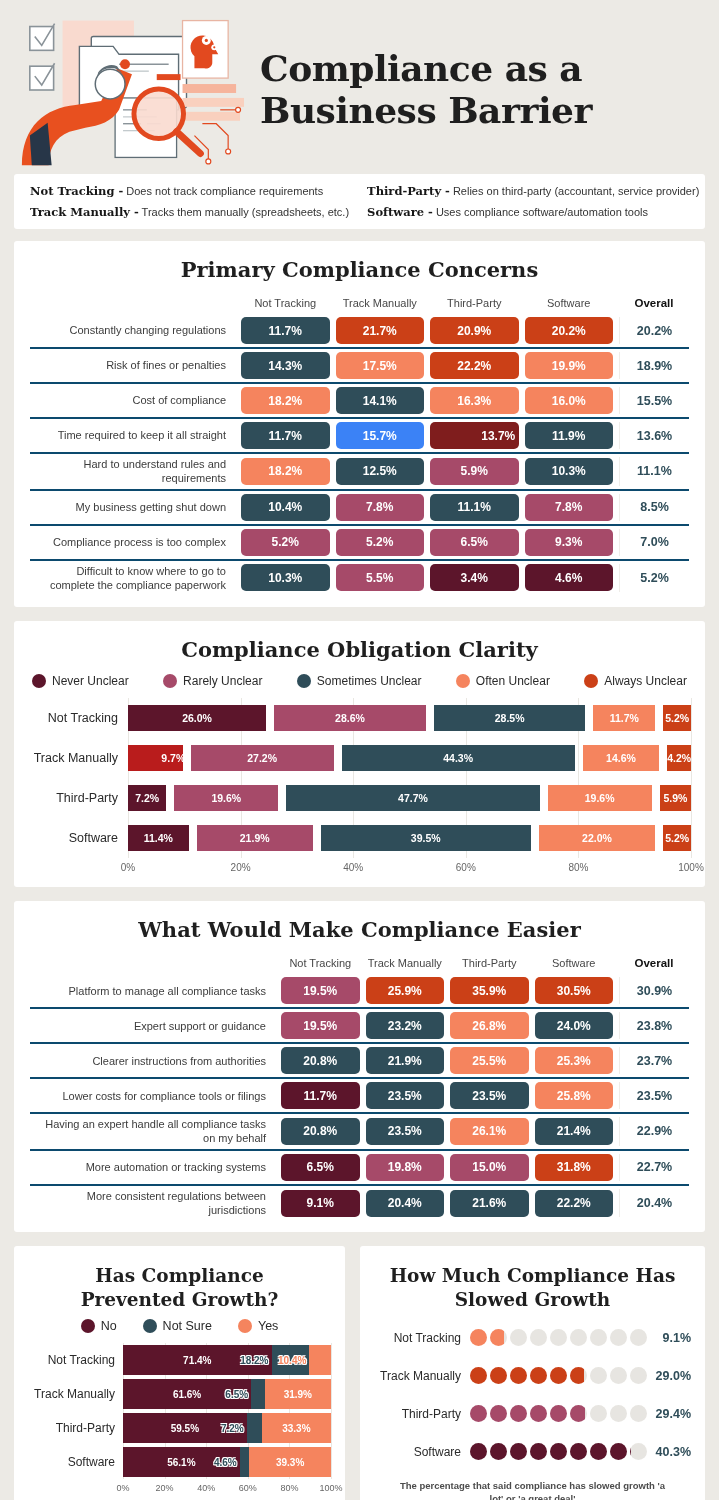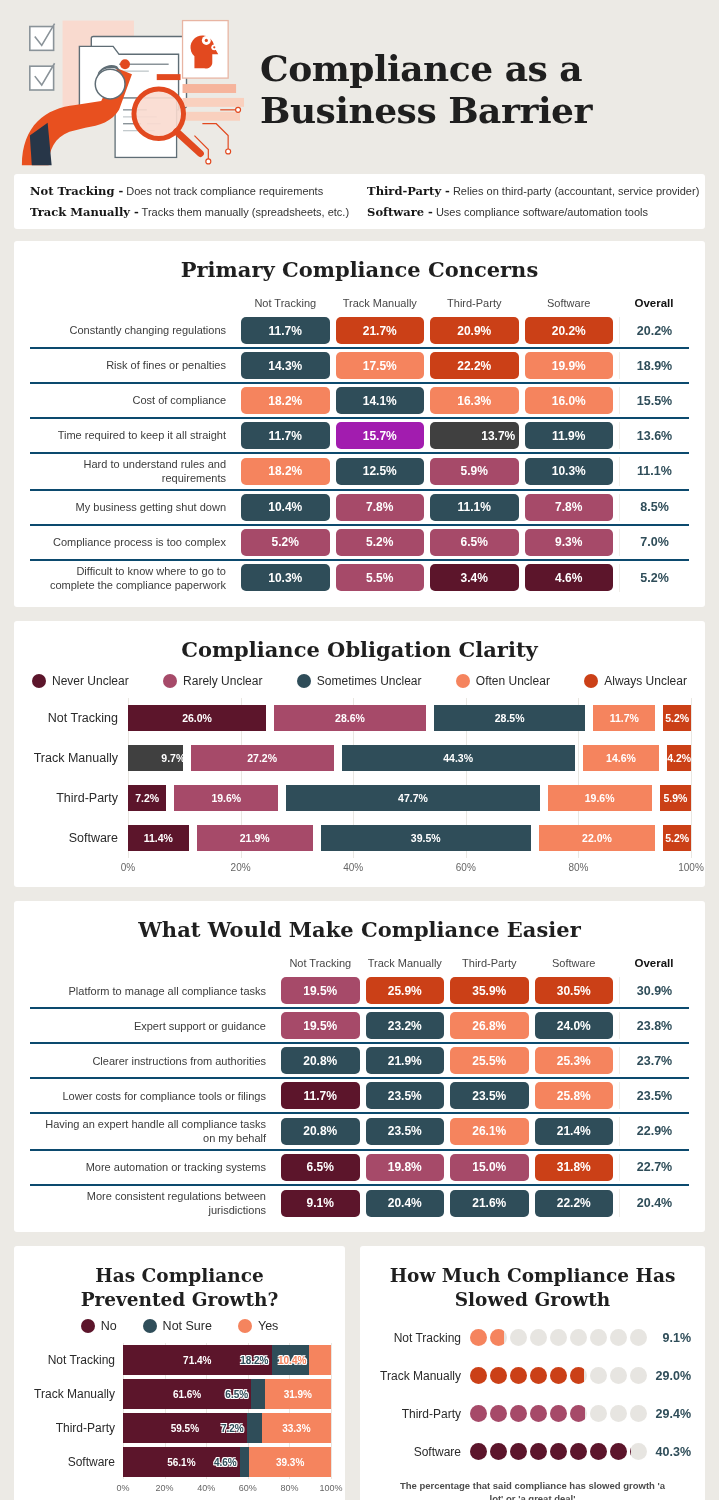--- a/index.html
+++ b/index.html
@@ -223,22 +223,22 @@
           <div class="t-label">Cost of compliance</div>
           <div class="t-cell" style="background: rgb(245, 132, 94);">18.2%</div>
           <div class="t-cell" style="background: rgb(47, 77, 89);">14.1%</div>
           <div class="t-cell" style="background: rgb(245, 132, 94);">16.3%</div>
           <div class="t-cell" style="background: rgb(245, 132, 94);">16.0%</div>
           <div class="t-overall">15.5%</div>
         </div>
         <div class="t-row">
           <div class="t-label">Time required to keep it all straight</div>
           <div class="t-cell" style="background: rgb(47, 77, 89);">11.7%</div>
-          <div class="t-cell" style="background: #a21caf; text-align: center;">15.7%</div>
-          <div class="t-cell" style="background: #404040; padding-left: 48px;">13.7%</div>
+          <div class="t-cell" style="background: #3b82f6; text-align: center;">15.7%</div>
+          <div class="t-cell" style="background: #7f1d1d; padding-left: 48px;">13.7%</div>
           <div class="t-cell" style="background: rgb(47, 77, 89);">11.9%</div>
           <div class="t-overall">13.6%</div>
         </div>
         <div class="t-row">
           <div class="t-label">Hard to understand rules and requirements</div>
           <div class="t-cell" style="background: rgb(245, 132, 94);">18.2%</div>
           <div class="t-cell" style="background: rgb(47, 77, 89);">12.5%</div>
           <div class="t-cell" style="background: rgb(166, 74, 105);">5.9%</div>
           <div class="t-cell" style="background: rgb(47, 77, 89);">10.3%</div>
           <div class="t-overall">11.1%</div>
@@ -325,21 +325,21 @@
                 <div class="sb-seg" style="width: 11.7%; background: rgb(245, 132, 94);">
                   <span class="sb-val">11.7%</span>
                 </div>
                 <div class="sb-seg" style="width: 5.2%; background: rgb(203, 64, 23);">
                   <span class="sb-val">5.2%</span>
                 </div>
               </div>
             </div>
             <div class="sb-row">
               <div class="sb-track">
-                <div class="sb-seg" style="width: 9.7%; background: #404040; padding-left: 36px;">
+                <div class="sb-seg" style="width: 9.7%; background: #b91c1c; padding-left: 36px;">
                   <span class="sb-val">9.7%</span>
                 </div>
                 <div class="sb-seg" style="width: 27.2%; background: rgb(166, 74, 105);">
                   <span class="sb-val">27.2%</span>
                 </div>
                 <div class="sb-seg" style="width: 44.3%; background: rgb(47, 77, 89);">
                   <span class="sb-val">44.3%</span>
                 </div>
                 <div class="sb-seg" style="width: 14.6%; background: rgb(245, 132, 94);">
                   <span class="sb-val">14.6%</span>

